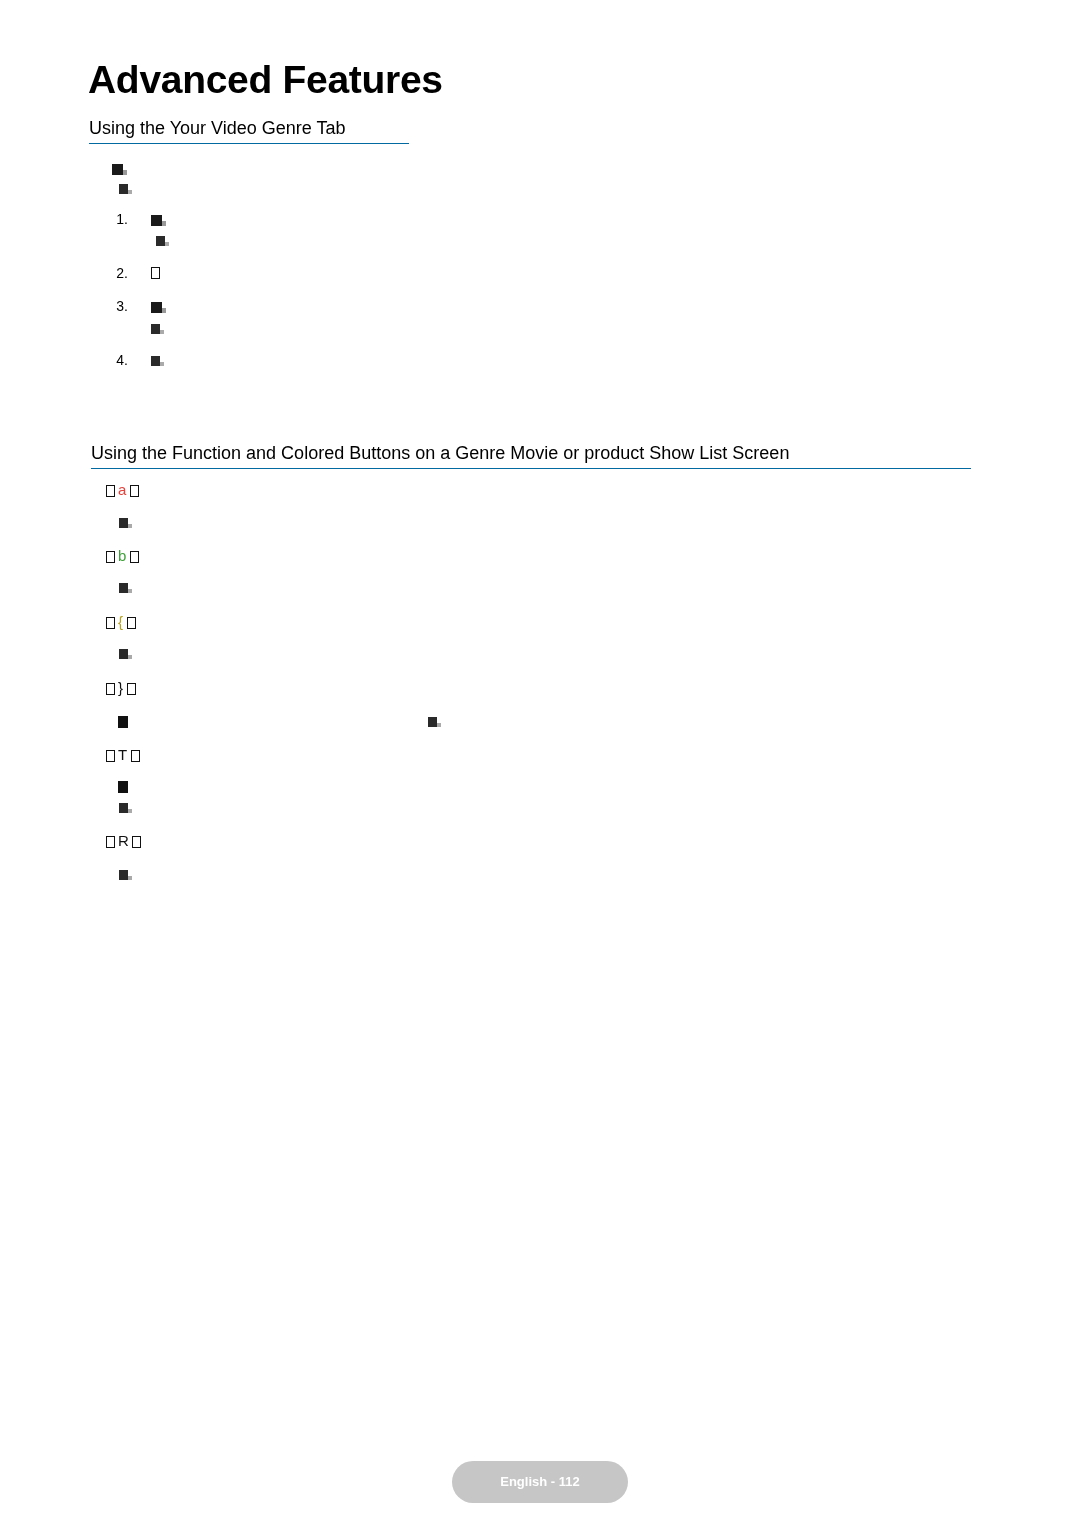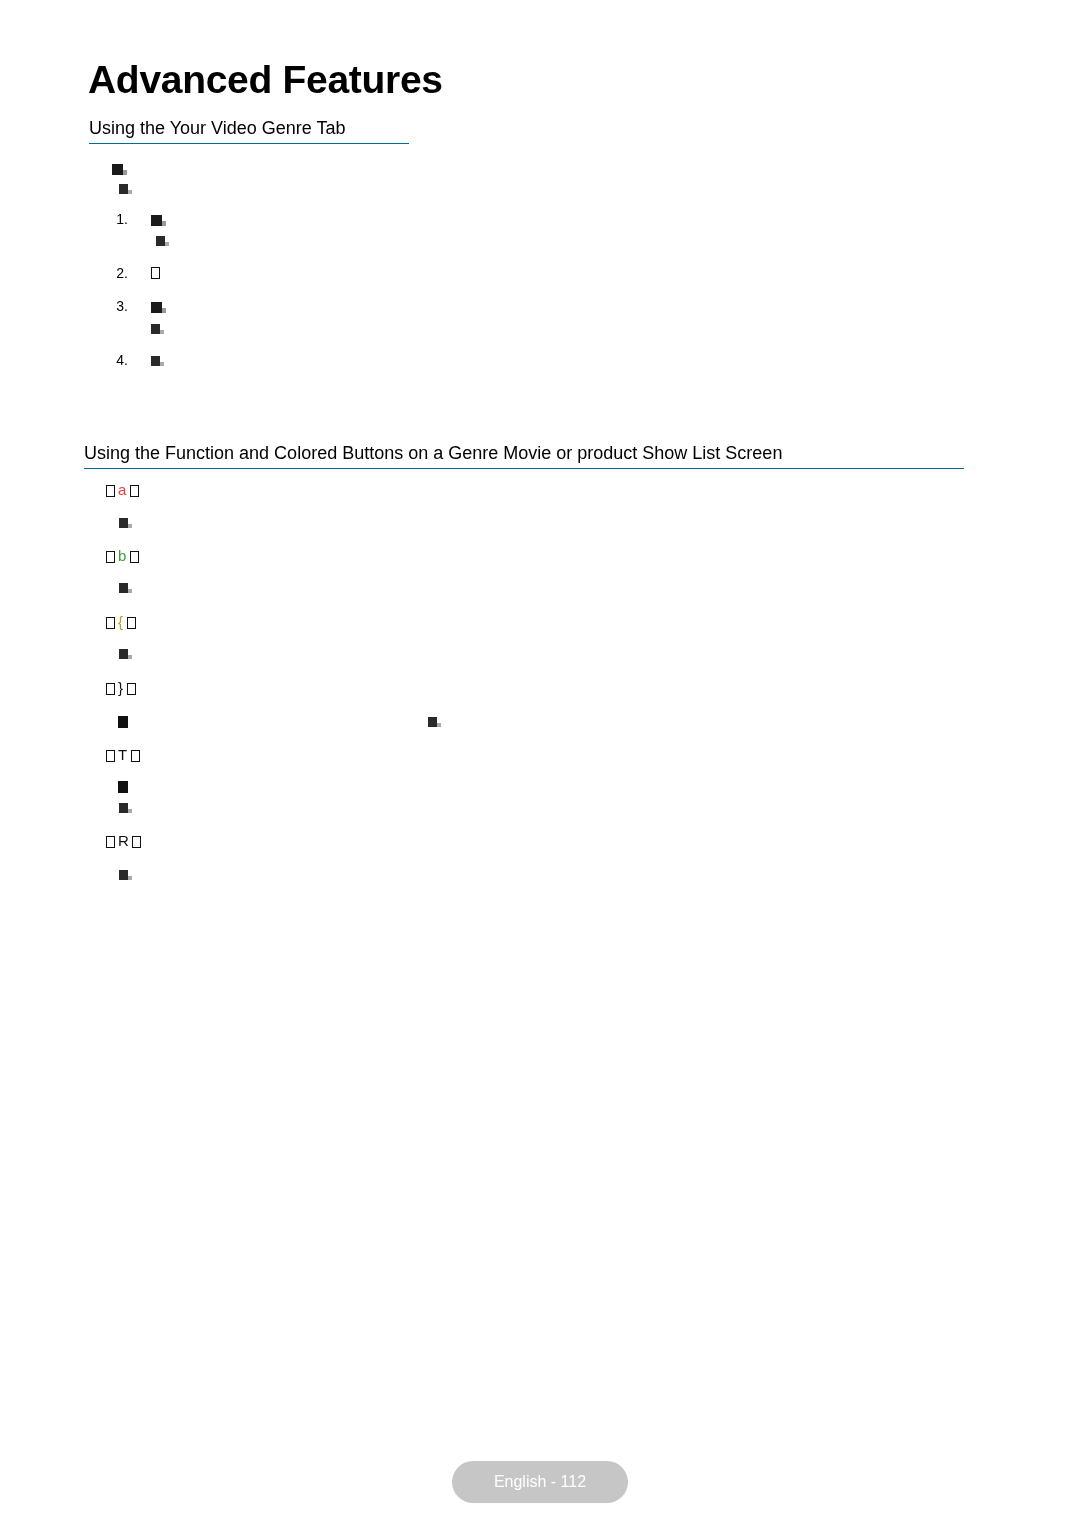--- a/index.html
+++ b/index.html
@@ -38,21 +38,21 @@
     border-bottom: 1px solid #0369a1;
     padding-bottom: 4px;
     white-space: nowrap;
   }
   .sec1 {
     left: 89px;
     top: 118px;
     width: 320px;
   }
   .sec2 {
-    left: 84px;
+    left: 91px;
     top: 443px;
     width: 880px;
   }
   .box-dark {
     display: inline-block;
     width: 11px;
     height: 11px;
     background: #1a1a1a;
     vertical-align: middle;
     position: relative;
@@ -136,23 +136,23 @@
     border-radius: 21px;
   }
   .footer-text {
     position: absolute;
     left: 0;
     top: 0;
     width: 176px;
     height: 42px;
     line-height: 42px;
     text-align: center;
-    font-size: 16px;
+    font-size: 13px;
     color: #ffffff;
-    font-weight: normal;
+    font-weight: bold;
   }
 </style>
 </head>
 <body>
 
 <div class="page">
 
   <div class="page-title">Advanced Features</div>
 
   <div class="section-head sec1">Using the Your Video Genre Tab</div>

